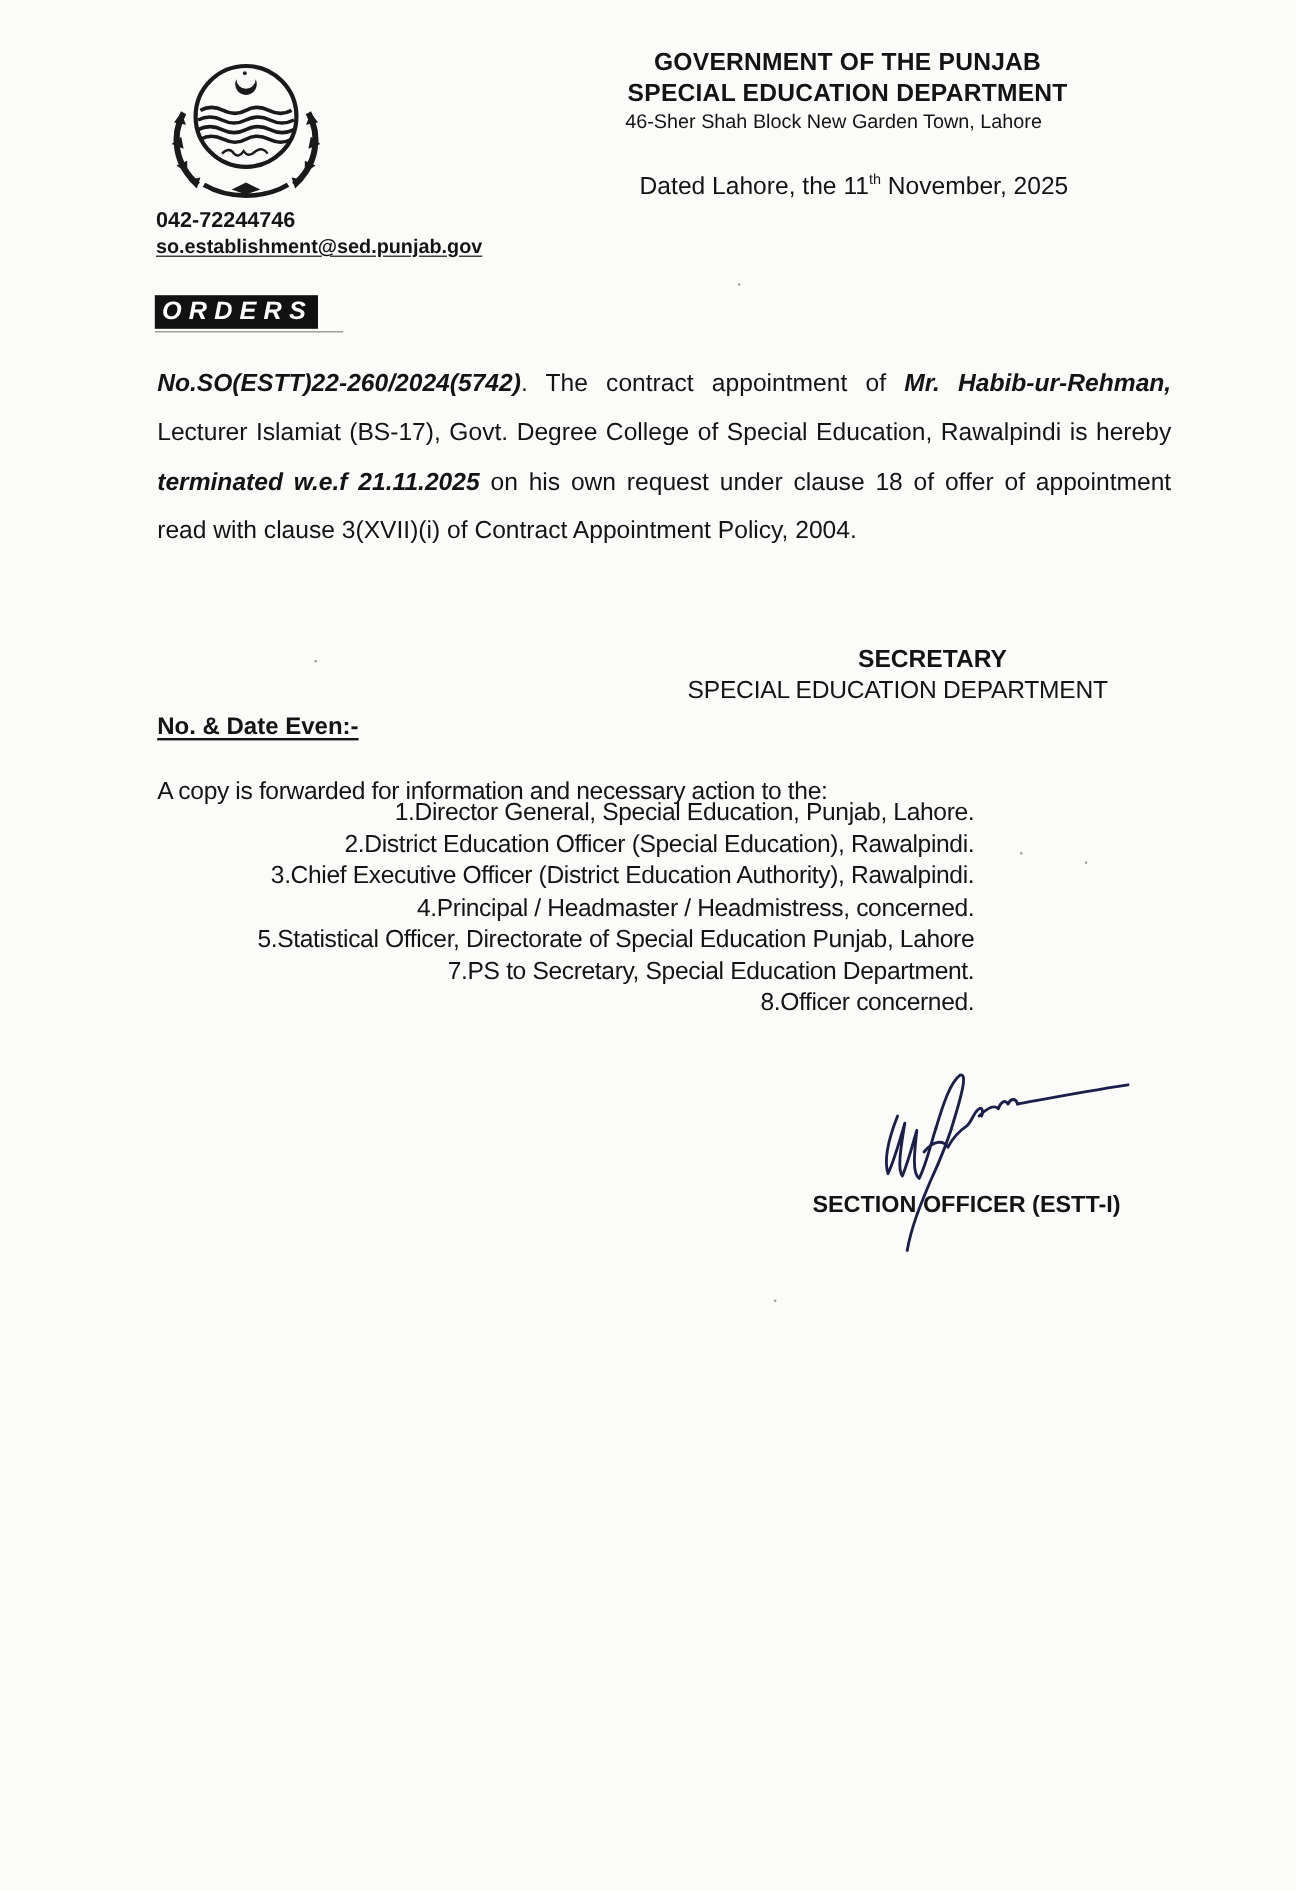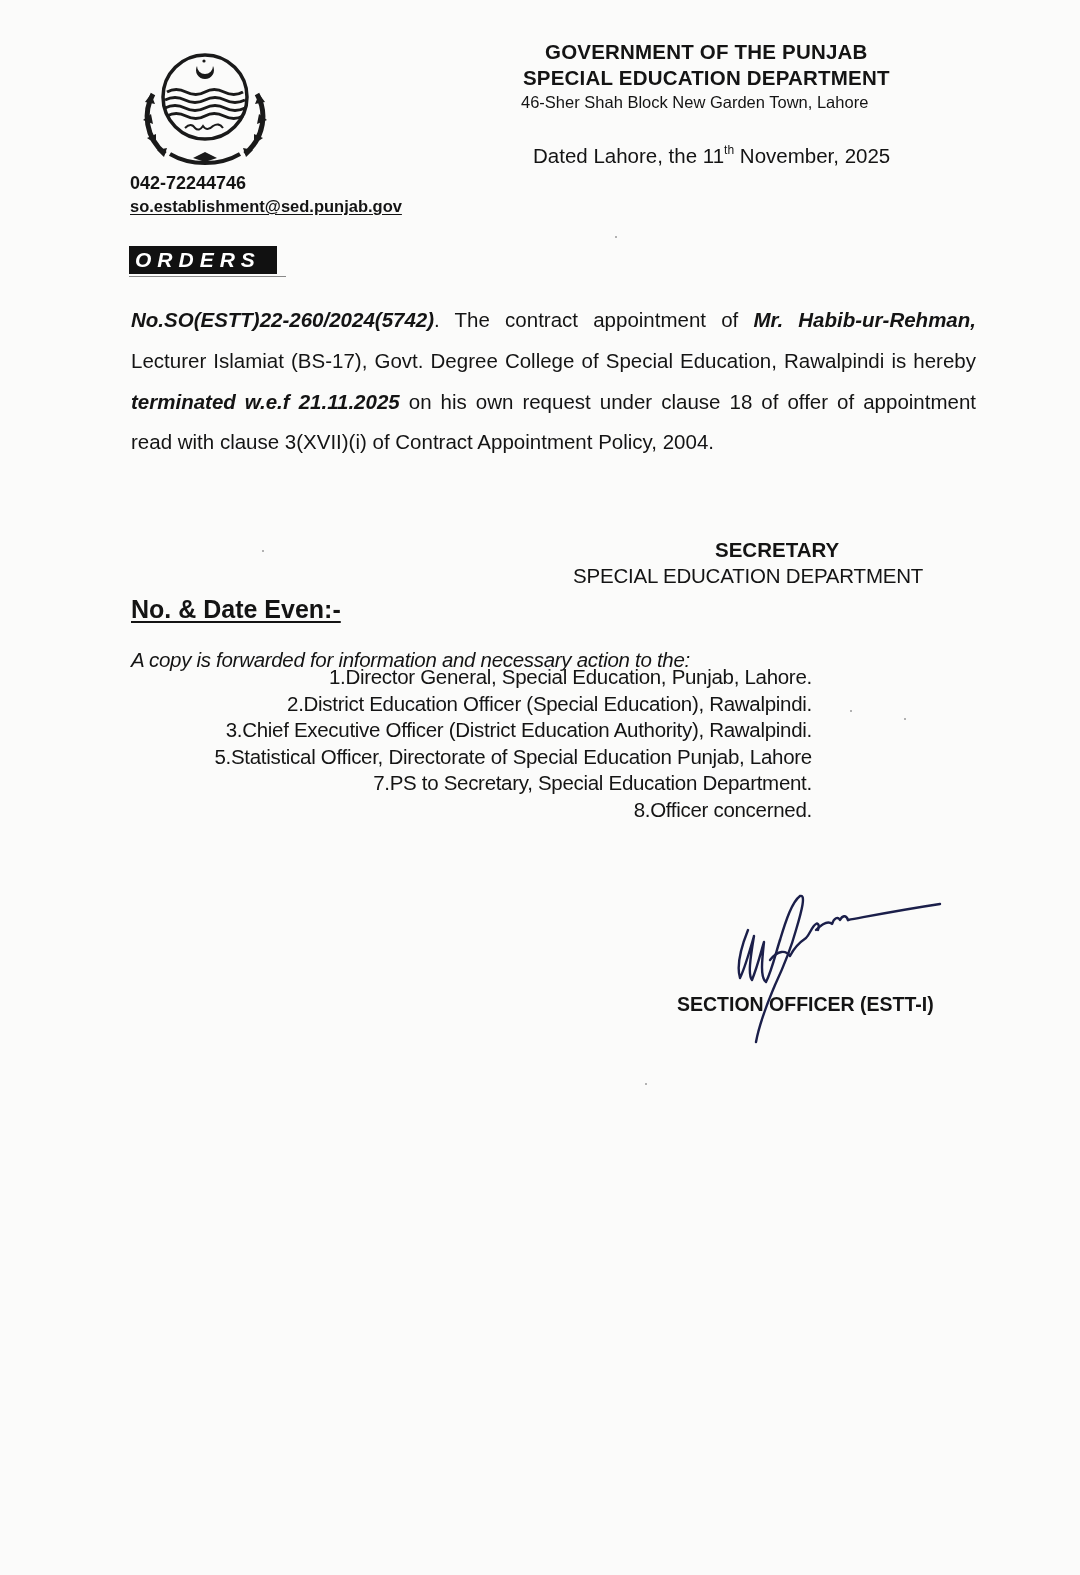--- a/index.html
+++ b/index.html
@@ -46,21 +46,21 @@
 
   
   .orders {
     left: 129px; top: 246px;
     background: #111;
     color: #fff;
     font-weight: bold;
     font-style: italic;
     font-size: 21px;
     letter-spacing: 6px;
-    padding: 1px 16px 1px 6px;
+    padding: 1px 4px 1px 6px;
     line-height: 26px;
   }
   .orders-rule {
     left: 129px; top: 276px; width: 157px; height: 1px; background: #888;
   }
 
   
   .para {
     left: 131px; top: 300px; width: 845px;
     font-size: 20.5px;
@@ -68,24 +68,24 @@
     text-align: justify;
     text-align-last: left;
   }
   .para b { font-weight: bold; font-style: italic; }
 
   
   .sec-title { left: 701px; top: 538px; font-size: 20.5px; font-weight: bold; white-space: nowrap; margin-left: 14px; }
   .sec-dept { left: 573px; top: 564px; font-size: 20.5px; white-space: nowrap; letter-spacing: -0.2px; }
 
   .no-date {
-    left: 131px; top: 595px; font-size: 25px; font-weight: bold;
+    left: 131px; top: 595px; font-size: 20px; font-weight: bold;
     text-decoration: underline; text-underline-offset: 3px; white-space: nowrap;
   }
-  .copy-line { left: 131px; top: 648px; font-size: 20.5px; white-space: nowrap; letter-spacing: -0.3px; font-style: italic; }
+  .copy-line { left: 131px; top: 648px; font-size: 20.5px; white-space: nowrap; letter-spacing: -0.3px; }
 
   
   .dist {
     left: 198px; top: 664px;
     margin: 0; padding: 0; list-style: none;
     font-size: 20.5px;
     line-height: 26.5px;
     text-align: right;
   }
   .dist li { white-space: nowrap; letter-spacing: -0.3px; }
@@ -144,20 +144,21 @@
 <div class="abs sec-title">SECRETARY</div>
 <div class="abs sec-dept">SPECIAL EDUCATION DEPARTMENT</div>
 
 <div class="abs no-date">No. &amp; Date Even:-</div>
 <div class="abs copy-line">A copy is forwarded for information and necessary action to the:</div>
 
 <ol class="abs dist">
   <li><span class="num">1.</span><span>Director General, Special Education, Punjab, Lahore.</span></li>
   <li><span class="num">2.</span><span>District Education Officer (Special Education), Rawalpindi.</span></li>
   <li><span class="num">3.</span><span>Chief Executive Officer (District Education Authority), Rawalpindi.</span></li>
+  <li><span class="num">4.</span><span>Principal / Headmaster / Headmistress, concerned.</span></li>
   <li><span class="num">5.</span><span>Statistical Officer, Directorate of Special Education Punjab, Lahore</span></li>
   <li><span class="num">7.</span><span>PS to Secretary, Special Education Department.</span></li>
   <li><span class="num">8.</span><span>Officer concerned.</span></li>
 </ol>
 
 <div class="abs sec-officer">SECTION OFFICER (ESTT-I)</div>
 
 <svg id="signature" class="abs" viewBox="0 0 230 155">
   <g fill="none" stroke="#1b1f4a" stroke-width="2.4" stroke-linecap="round" stroke-linejoin="round">
     <path d="M28 40 C22 55 16 75 20 88 C24 80 30 60 34 46 C30 70 28 85 32 90 C38 75 42 58 44 52 C42 70 40 88 46 92 C52 80 56 62 60 50"></path>

